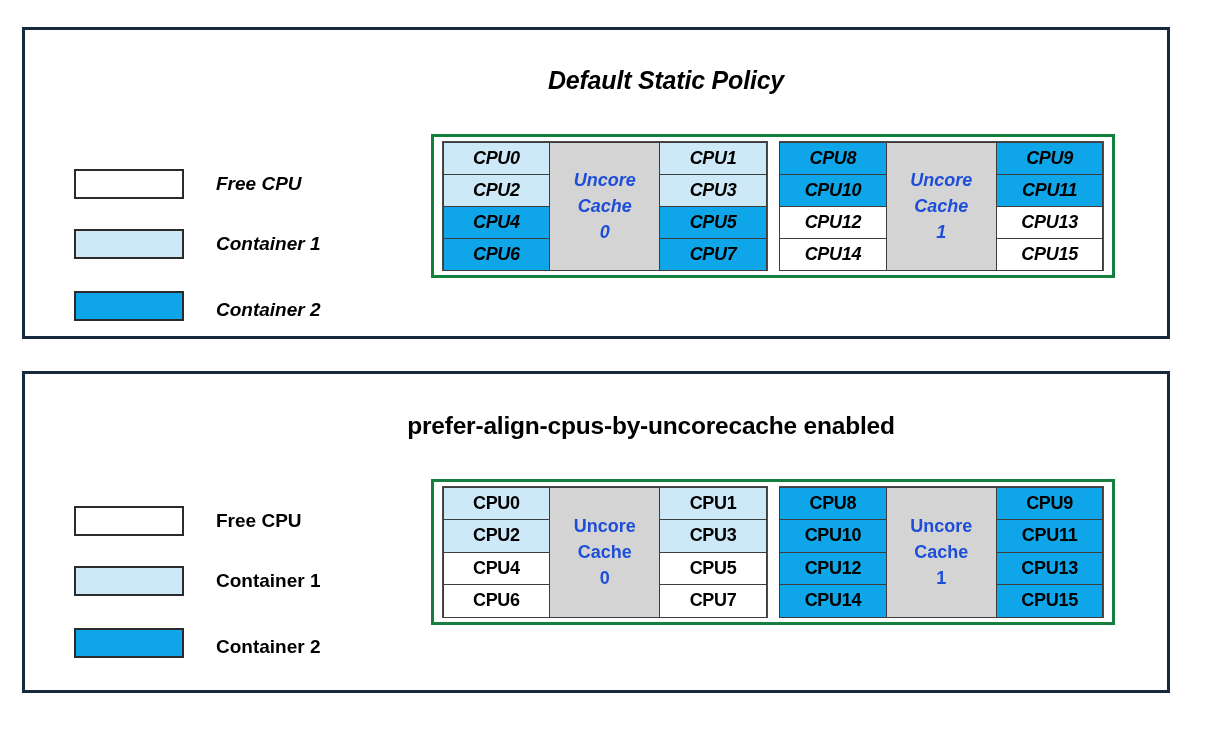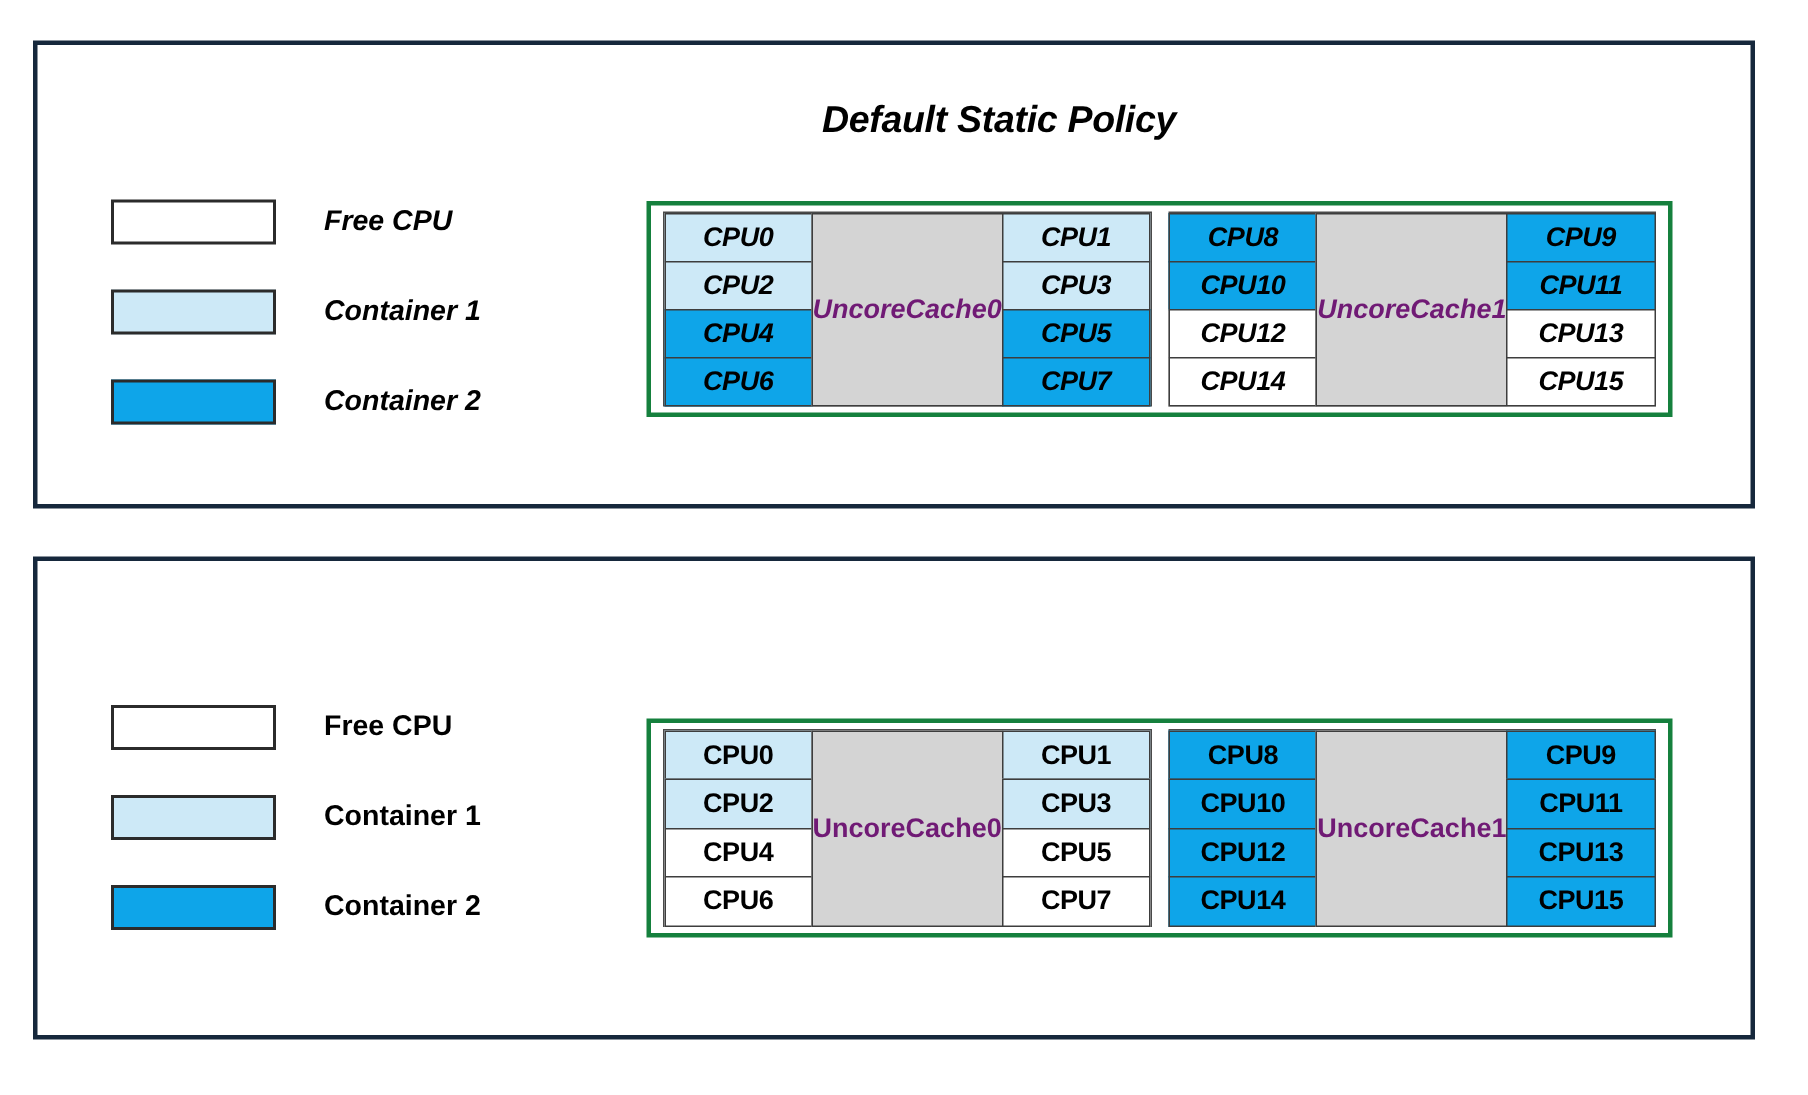--- a/index.html
+++ b/index.html
@@ -41,31 +41,32 @@
   #panel-bottom .panel-title {
     top: 38px;
     left: 150px;
     font-size: 24.5px;
   }
 
   
   .legend {
     position: absolute;
     left: 49px;
+    margin-top: 36px;
   }
   #panel-top .legend    { top: 101px; }
   #panel-bottom .legend { top: 94px;  }
 
   .legend-row {
     display: flex;
     align-items: center;
     height: 34px;
     margin-bottom: 26px;
   }
-  .legend-row:last-child { margin-bottom: 0; }
+  .legend-row:last-child { margin-bottom: 0; align-items: flex-end; }
 
   .legend-swatch {
     width: 110px;
     height: 30px;
     border: 2px solid #2b2b2b;
     box-sizing: border-box;
     flex: 0 0 auto;
   }
   .legend-label {
     margin-left: 32px;
@@ -122,30 +123,30 @@
     color: #000000;
     border: 1px solid #3d3d3d;
     box-sizing: border-box;
     margin: -0.5px;
     letter-spacing: -0.3px;
   }
 
   .cache-cell {
     flex: 1.02 1 0;
     display: flex;
-    flex-direction: row;
+    flex-direction: column;
     align-items: center;
     justify-content: center;
     background: #d4d4d4;
     border: 1px solid #3d3d3d;
     box-sizing: border-box;
     margin: -0.5px;
     font-size: 18px;
     font-weight: bold;
-    color: #701a75;
+    color: #1d4ed8;
     line-height: 1.45;
     text-align: right;
   }
 
   .fill-free { background: #ffffff; }
   .fill-c1   { background: #cde9f7; }
   .fill-c2   { background: #0ea5e9; }
 </style>
 </head>
 <body>
@@ -202,20 +203,21 @@
           <div class="cpu-cell fill-c2">CPU9</div>
           <div class="cpu-cell fill-c2">CPU11</div>
           <div class="cpu-cell fill-free">CPU13</div>
           <div class="cpu-cell fill-free">CPU15</div>
         </div>
       </div>
     </div>
 </div>
 
 <div class="panel" id="panel-bottom">
+  <div class="panel-title">prefer-align-cpus-by-uncorecache enabled</div>
   <div class="legend">
       <div class="legend-row">
         <div class="legend-swatch fill-free"></div>
         <div class="legend-label">Free CPU</div>
       </div>
       <div class="legend-row">
         <div class="legend-swatch fill-c1"></div>
         <div class="legend-label">Container 1</div>
       </div>
       <div class="legend-row">

